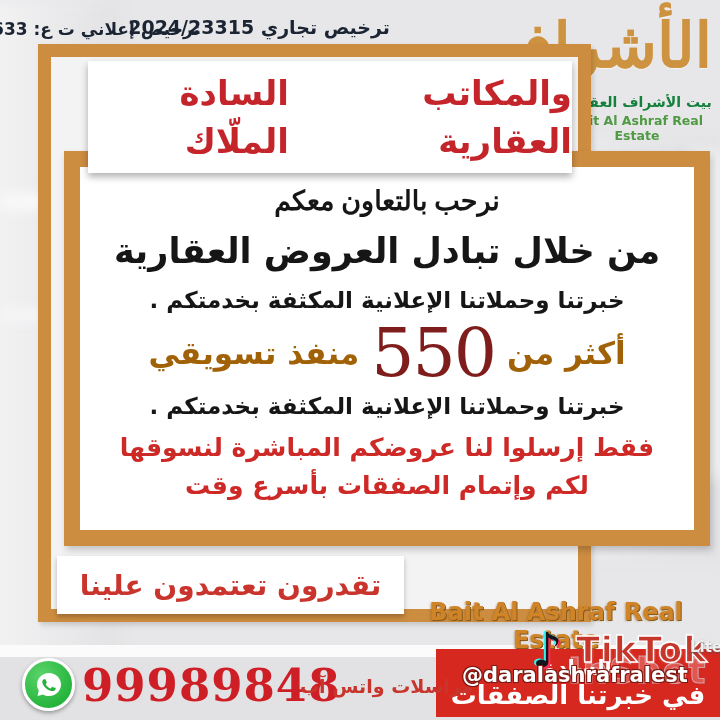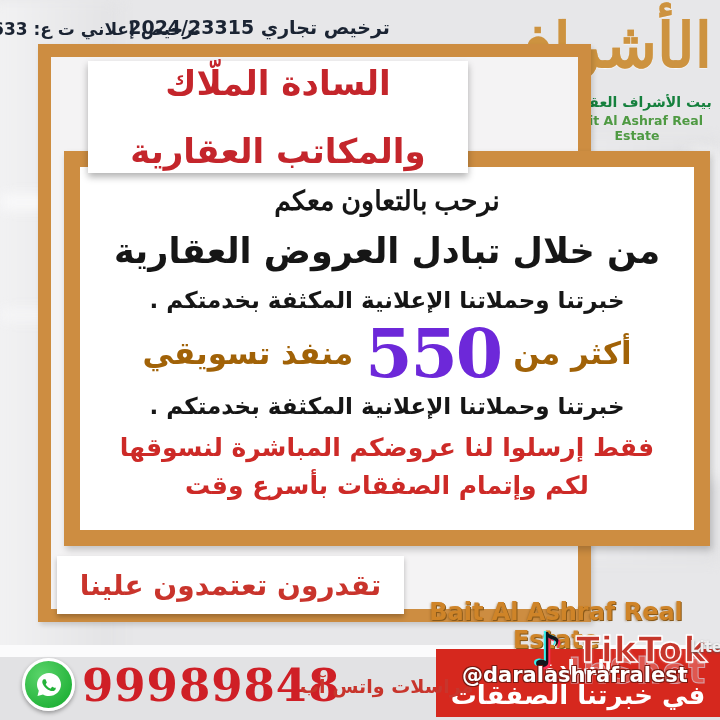--- a/index.html
+++ b/index.html
@@ -27,37 +27,37 @@
               background-clip:text; color:#cd9340; direction:rtl; letter-spacing:-2px;
               text-shadow:0 1px 1px rgba(255,255,255,.6); }
   .logo-ar { font-size:14px; font-weight:bold; color:#15803d; direction:rtl; margin-top:2px; }
   .logo-en { font-size:12.5px; font-weight:bold; color:#4f9a43; margin-top:3px; }
 
   
   .outer-frame { position:absolute; left:38px; top:44px; width:553px; height:578px;
                  border:13px solid #cd8d41; background:#f4f3f4; box-shadow:2px 3px 5px rgba(0,0,0,.15); }
 
   
-  .heading-box { position:absolute; left:88px; top:61px; width:380px; height:112px; background:#ffffff;
-                 box-shadow:0 4px 7px rgba(0,0,0,.3); display:flex; flex-direction:column;
+  .heading-box { position:absolute; left:88px; top:61px; width:484px; height:112px; background:#ffffff;
+                 box-shadow:0 4px 7px rgba(0,0,0,.3); display:flex; flex-direction:row;
                  justify-content:center; align-items:center; z-index:4;gap:20px; }
   .heading-box div { direction:rtl; color:#c4252b; font-weight:bold; font-size:34px; line-height:48px; }
 
   
   .main-box { position:absolute; left:64px; top:151px; width:646px; height:395px;
               border:16px solid #cd8d41; background:#ffffff; box-shadow:2px 4px 7px rgba(0,0,0,.2);
               z-index:3; text-align:center; direction:rtl; padding-top:14px; }
   .msg { color:#161616; font-weight:bold; }
   .m1 { font-size:27px; margin-top:4px;font-family:Liberation Serif, serif; }
   .m2 { font-size:35px; margin-top:14px; }
   .m3 { font-size:23px; margin-top:16px; }
   .bigline { margin-top:2px; height:76px; display:flex; direction:rtl; justify-content:center;
              align-items:center; gap:12px; }
   .bigline .side { font-size:31px; font-weight:bold; color:#a16207; }
-  .bigline .num { font-size:68px; font-weight:bold; color:#6d28d9; line-height:68px;
+  .bigline .num { font-size:68px; font-weight:normal; color:#7f1d1d; line-height:68px;
                   font-family:"DejaVu Serif", serif; letter-spacing:-2px; }
   .m5 { font-size:23px; margin-top:2px; }
   .mred { color:#cd2a27; font-weight:bold; font-size:25px; }
   .m6 { margin-top:14px; }
   .m7 { margin-top:9px; }
 
   
   .tagline { position:absolute; left:57px; top:556px; width:347px; height:58px; background:#ffffff;
              box-shadow:0 3px 5px rgba(0,0,0,.25); display:flex; justify-content:center;
              align-items:center; z-index:5; }

